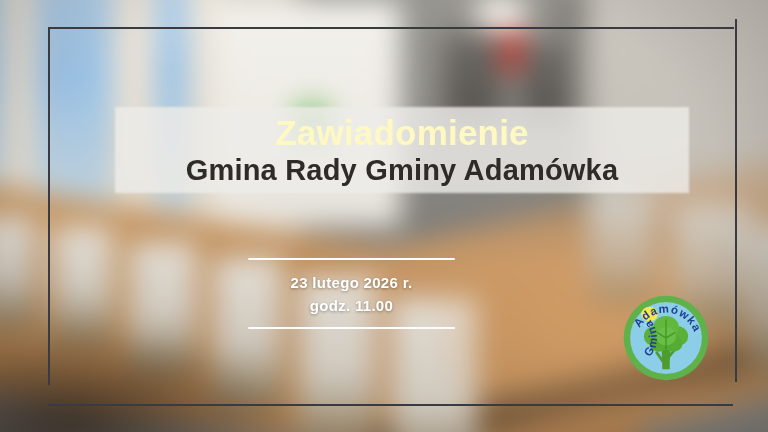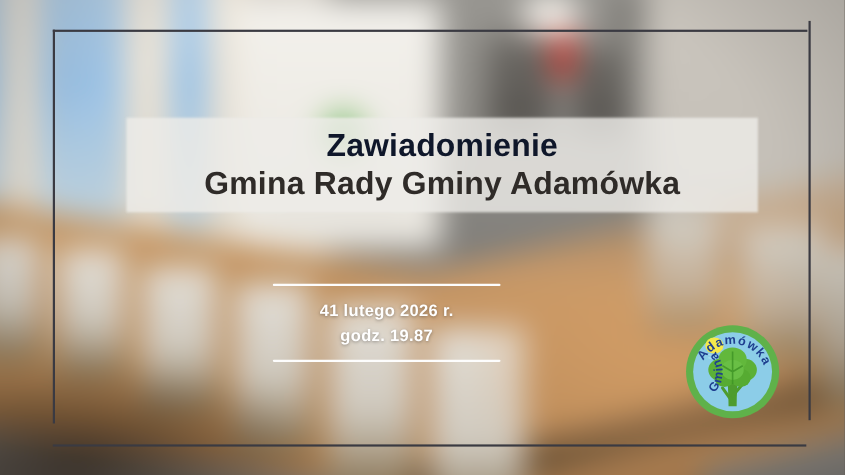--- a/index.html
+++ b/index.html
@@ -160,21 +160,21 @@
     filter:blur(1px);
   }
   .headline {
     position:absolute;
     left:115px; top:107px; width:574px; height:86px;
     display:flex; flex-direction:column;
     align-items:center; justify-content:center;
     gap:2px;
   }
   .headline .l1 {
-    font-size:29px; font-weight:bold; color:#0f172a;
+    font-size:35px; font-weight:bold; color:#fef9c3;
     letter-spacing:.2px; line-height:1.12;
   }
   .headline .l2 {
     font-size:29px; font-weight:bold; color:#2f2b28;
     letter-spacing:.2px; line-height:1.12;
   }
 
   
   .date-block {
     position:absolute; left:247px; top:258px; width:209px;
@@ -258,22 +258,22 @@
 
   <div class="headline-band"></div>
   <div class="headline">
     <div class="l1">Zawiadomienie</div>
     <div class="l2">Gmina Rady Gminy Adamówka</div>
   </div>
 
   <div class="date-block">
     <div class="rule top"></div>
     <div class="date-lines">
-      <span>41 lutego 2026 r.</span>
-      <span>godz. 19.87</span>
+      <span>23 lutego 2026 r.</span>
+      <span>godz. 11.00</span>
     </div>
     <div class="rule bottom"></div>
   </div>
 
   <div class="logo">
     <svg viewBox="0 0 100 100" xmlns="http://www.w3.org/2000/svg" aria-hidden="true">
       <defs>
         <path id="arcRight" d="M 22,73 A 33,33 0 1 1 78,73" fill="none"></path>
         <path id="arcLeft" d="M 26,76 A 31,31 0 0 0 26,24" fill="none"></path>
       </defs>

